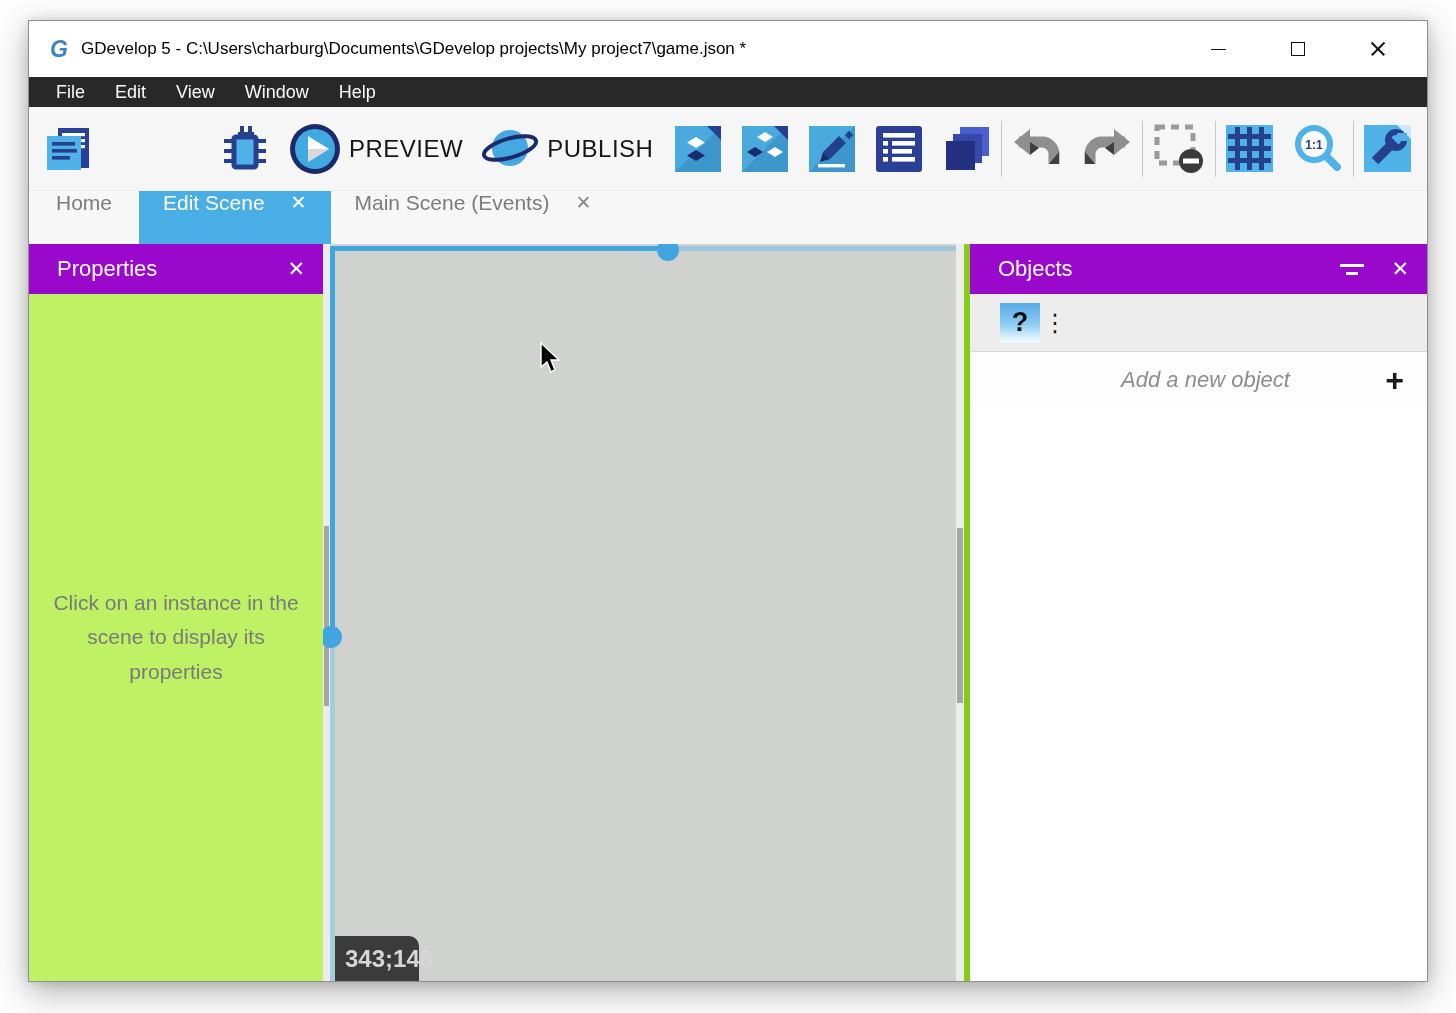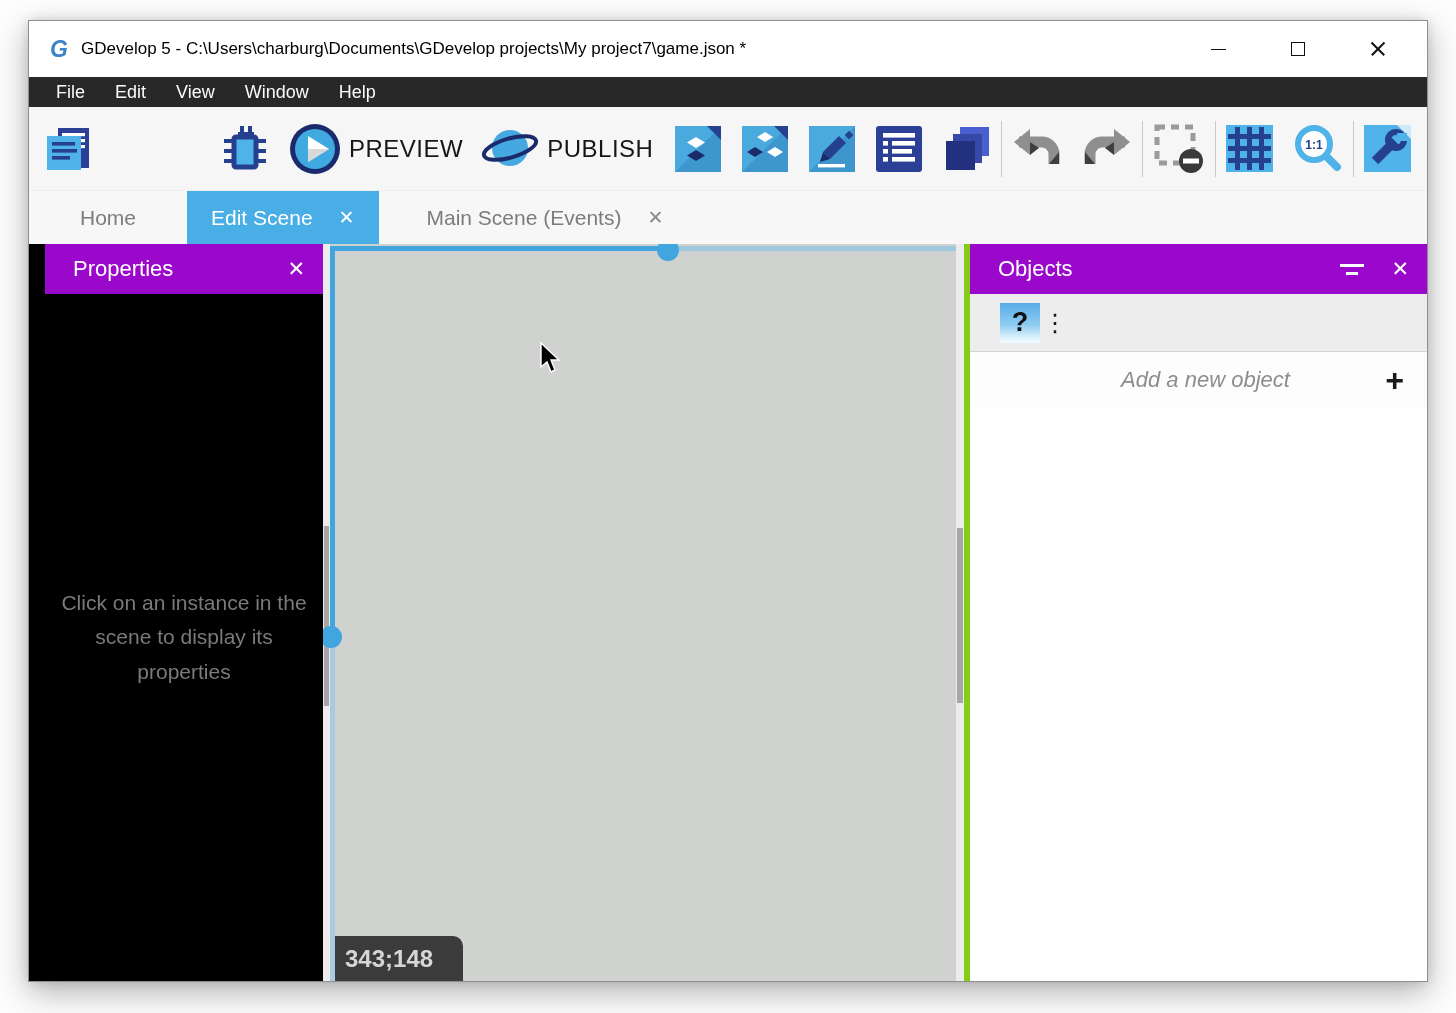--- a/index.html
+++ b/index.html
@@ -25,48 +25,48 @@
   .menubar{ height:30px; background:#282828; display:flex; align-items:center; padding-left:12px; flex:0 0 auto; }
   .menu-item{ color:#fafafa; font-size:18px; padding:0 15px; line-height:30px; }
   
   .toolbar{ height:84px; background:#f6f6f6; display:flex; align-items:center; padding:0 14px; flex:0 0 auto; border-bottom:1px solid #efefef; }
   .tb-btn{ display:flex; align-items:center; justify-content:center; }
   .tb-label{ font-size:24px; color:#161616; margin:0 10px 0 8px; letter-spacing:.5px; }
   .tb-sep{ width:1px; height:56px; background:#c9c9c9; margin:0 10px; }
   .sp{ display:inline-block; }
   
   .tabbar{ height:53px; background:#f7f7f7; display:flex; align-items:stretch; flex:0 0 auto; }
-  .tab{ display:flex; align-items:center; font-size:21px; color:#7c7c7c; padding:0 24px;margin-left:24px; }
+  .tab{ display:flex; align-items:flex-start; font-size:21px; color:#7c7c7c; padding:0 24px; }
   .tab.home{ width:110px; justify-content:center; }
   .tab.active{ background:#49aee6; color:#fff; }
   .tab .tab-close{ margin-left:26px; font-size:19px; color:#8a8a8a; }
   .tab.active .tab-close{ color:#fff; }
   
   .content{ flex:1 1 auto; display:flex; min-height:0; }
   .panel-header{ height:50px; background:#9a08cc; color:#fff; display:flex; align-items:center; padding:0 18px 0 28px; flex:0 0 auto; }
   .panel-header .ph-title{ font-size:22px; flex:1 1 auto; }
   .panel-header .ph-close{ font-size:21px; margin-left:26px; }
   
-  .props-panel{ width:294px; flex:0 0 auto; display:flex; flex-direction:column; background:#000000;padding-left:16px; }
+  .props-panel{ width:294px; flex:0 0 auto; display:flex; flex-direction:column; background:#bef264; }
   .props-body{ flex:1 1 auto; display:flex; align-items:center; justify-content:center; }
   .props-hint{ width:252px; text-align:center; font-size:21px; line-height:1.65; color:#7a7a7a; }
   
   .canvas{ flex:1 1 auto; position:relative; background:#d0d2d0; overflow:hidden; }
   .track-left{ position:absolute; left:0; top:0; bottom:0; width:7px; background:#ececec; }
   .thumb-left{ position:absolute; left:1px; top:282px; width:5px; height:180px; background:#a6a6a6; }
   .track-right{ position:absolute; right:0; top:0; bottom:0; width:8px; background:#ececec; }
   .thumb-right{ position:absolute; right:1px; top:284px; width:6px; height:175px; background:#a6a6a6; }
   .wline-top-bright{ position:absolute; left:7px; top:2px; height:5px; width:338px; background:#41a5e0; }
   .wline-top-light{ position:absolute; left:345px; right:8px; top:2px; height:5px; background:#9fc8de; }
   .wline-left-bright{ position:absolute; left:7px; top:2px; width:5px; height:391px; background:#41a5e0; }
   .wline-left-light{ position:absolute; left:7px; top:393px; bottom:0; width:5px; background:#a8cbde; }
   .handle{ position:absolute; width:22px; height:22px; border-radius:50%; background:#41a5e0; }
   .handle.top{ left:334px; top:-5px; }
   .handle.left{ left:-3px; top:382px; }
-  .coords-tooltip{ position:absolute; left:12px; bottom:0; width:128px; height:45px; background:#3b3b3b;
+  .coords-tooltip{ position:absolute; left:12px; bottom:0; width:84px; height:45px; background:#3b3b3b;
     color:#d6d6d6; font-size:24px; font-weight:bold; display:flex; align-items:center; padding-left:10px;
     border-top-right-radius:10px; }
   .cursor{ position:absolute; left:216px; top:98px; }
   
   .objects-panel{ width:463px; flex:0 0 auto; display:flex; flex-direction:column; background:#f97316; border-left:6px solid #84cc16; }
   .object-row{ height:58px; background:#ededed; border-bottom:1px solid #d4d4d4; display:flex; align-items:center; padding:0 16px 0 30px; flex:0 0 auto; }
   .object-thumb{ width:40px; height:40px; background:linear-gradient(180deg,#58abe8 0%,#8ecdf2 55%,#d9f0fb 85%,#f3fbff 100%);
     display:flex; align-items:center; justify-content:center; font-size:27px; font-weight:bold; color:#101010; }
   .object-name{ flex:1 1 auto; text-align:center; font-size:21px; font-weight:bold; font-style:italic; color:#111; padding-right:10px; }
   .kebab{ font-size:24px; color:#1a1a1a; width:30px; text-align:center; letter-spacing:0; }

